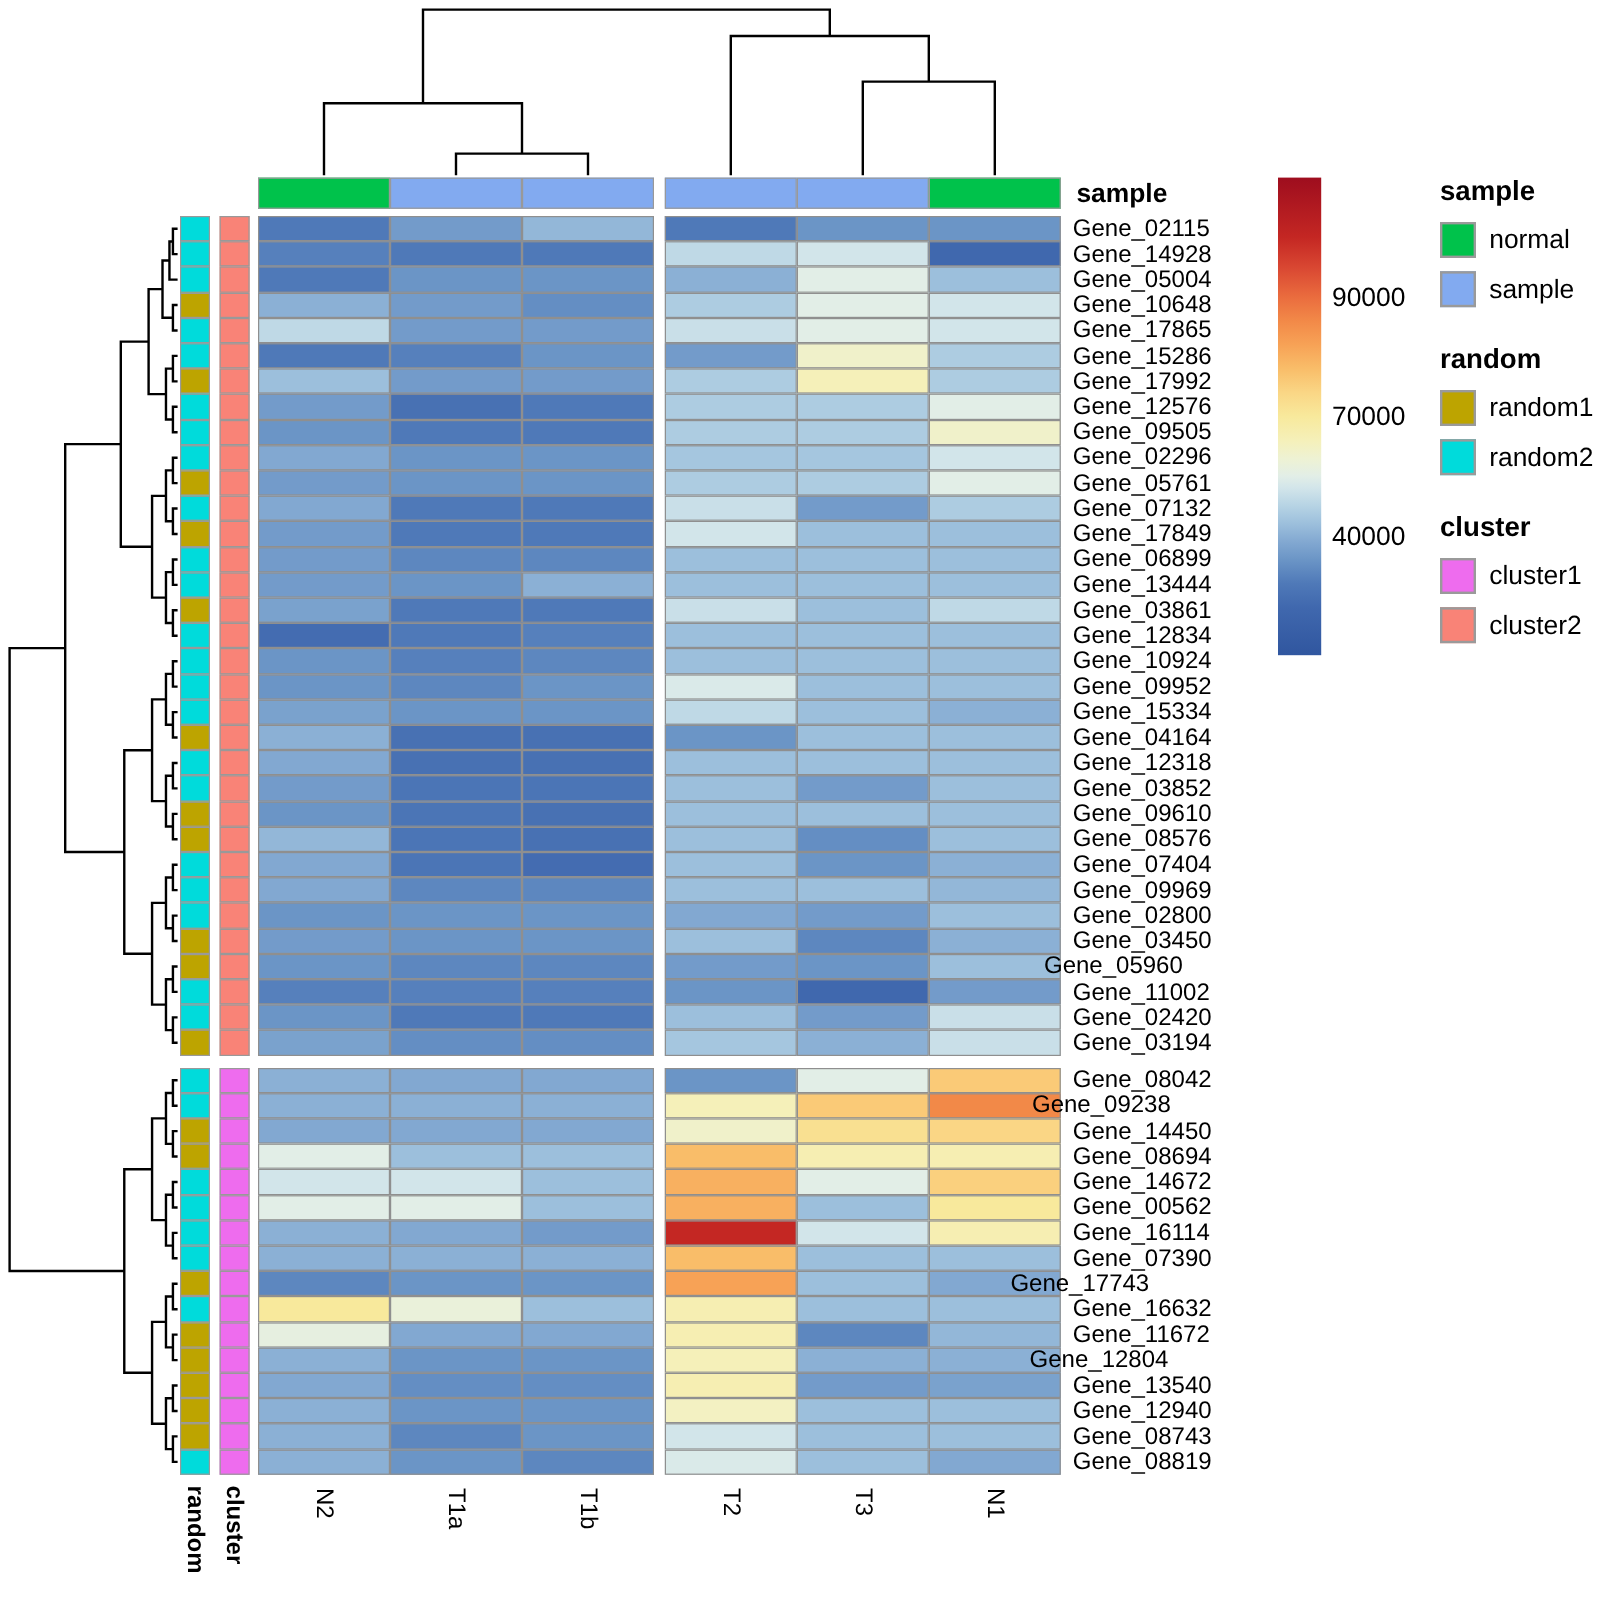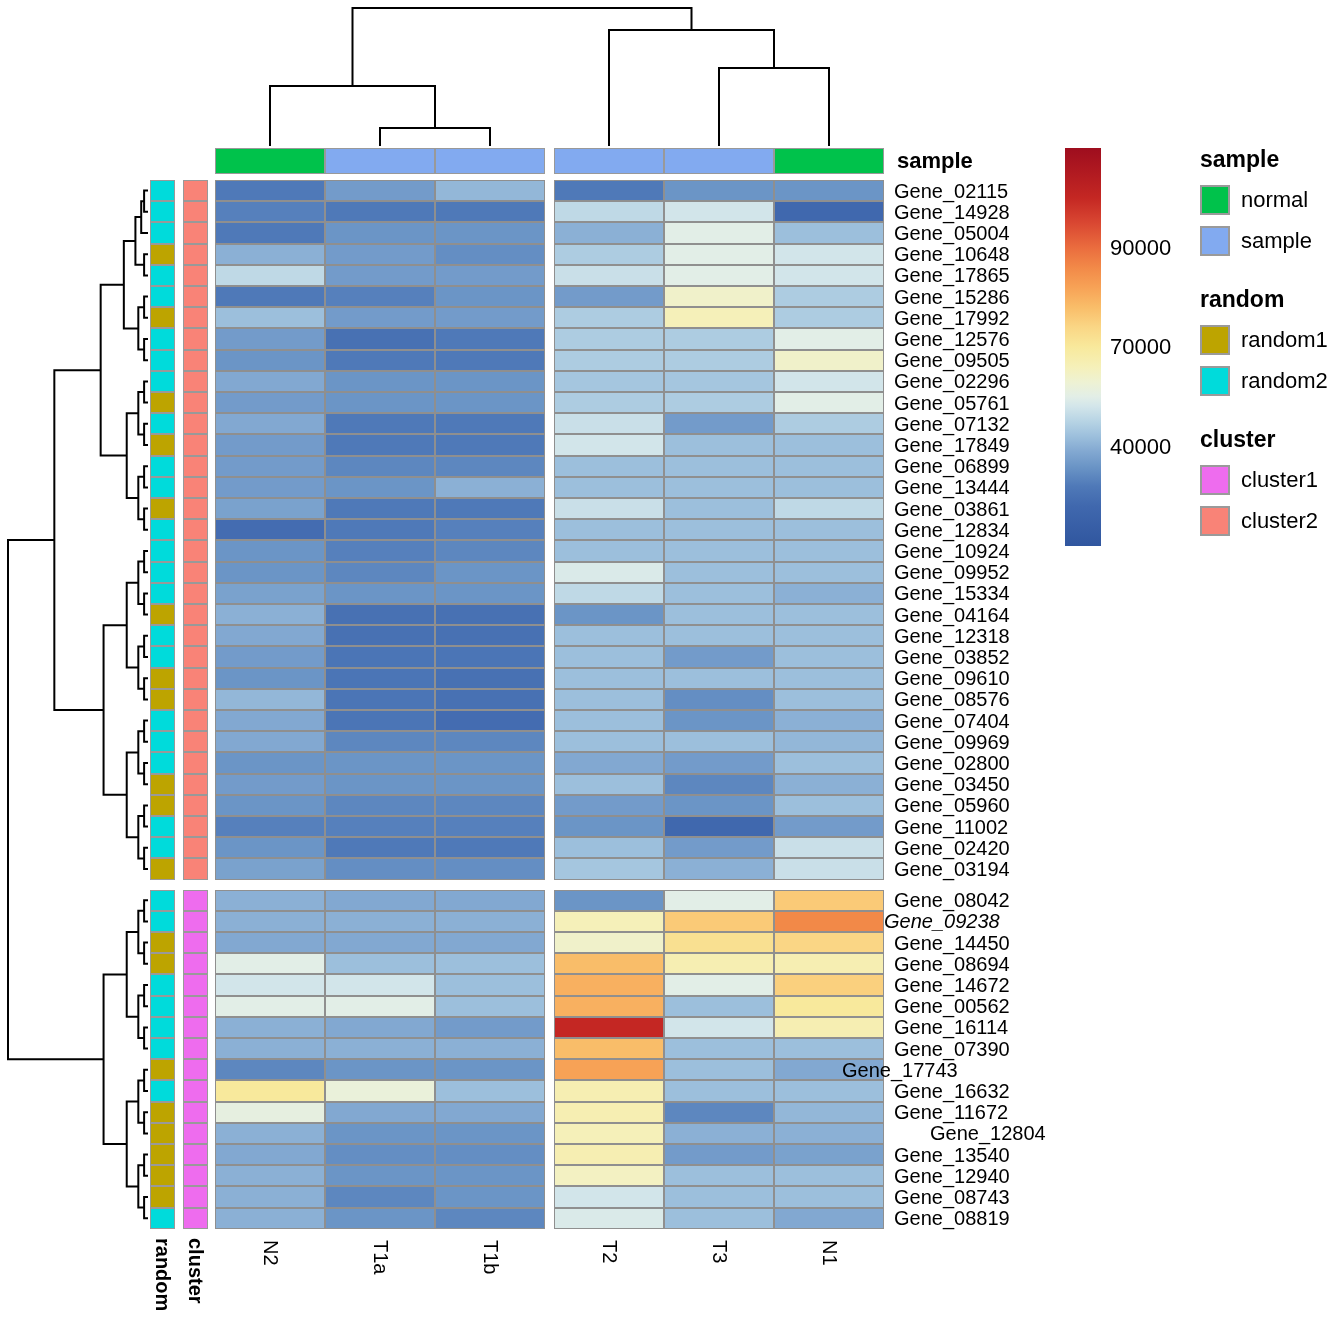--- a/index.html
+++ b/index.html
@@ -512,36 +512,36 @@
       <div class="gene-label" style="left: 894px; top: 593.4px;">Gene_15334</div>
       <div class="gene-label" style="left: 894px; top: 614.6px;">Gene_04164</div>
       <div class="gene-label" style="left: 894px; top: 635.8px;">Gene_12318</div>
       <div class="gene-label" style="left: 894px; top: 657px;">Gene_03852</div>
       <div class="gene-label" style="left: 894px; top: 678.2px;">Gene_09610</div>
       <div class="gene-label" style="left: 894px; top: 699.4px;">Gene_08576</div>
       <div class="gene-label" style="left: 894px; top: 720.6px;">Gene_07404</div>
       <div class="gene-label" style="left: 894px; top: 741.8px;">Gene_09969</div>
       <div class="gene-label" style="left: 894px; top: 763px;">Gene_02800</div>
       <div class="gene-label" style="left: 894px; top: 784.2px;">Gene_03450</div>
-      <div class="gene-label" style="left: 894px; top: 805.4px;">Gene_05960</div>
+      <div class="gene-label" style="left: 870px; top: 805.4px;">Gene_05960</div>
       <div class="gene-label" style="left: 894px; top: 826.6px;">Gene_11002</div>
       <div class="gene-label" style="left: 894px; top: 847.8px;">Gene_02420</div>
       <div class="gene-label" style="left: 894px; top: 869px;">Gene_03194</div>
       <div class="gene-label" style="left: 894px; top: 900.2px;">Gene_08042</div>
-      <div class="gene-label" style="left: 884px; top: 921.4px; font-style: italic;">Gene_09238</div>
+      <div class="gene-label" style="left: 860px; top: 921.4px;">Gene_09238</div>
       <div class="gene-label" style="left: 894px; top: 942.6px;">Gene_14450</div>
       <div class="gene-label" style="left: 894px; top: 963.8px;">Gene_08694</div>
       <div class="gene-label" style="left: 894px; top: 985px;">Gene_14672</div>
       <div class="gene-label" style="left: 894px; top: 1006.2px;">Gene_00562</div>
       <div class="gene-label" style="left: 894px; top: 1027.4px;">Gene_16114</div>
       <div class="gene-label" style="left: 894px; top: 1048.6px;">Gene_07390</div>
       <div class="gene-label" style="left: 842px; top: 1069.8px;">Gene_17743</div>
       <div class="gene-label" style="left: 894px; top: 1091px;">Gene_16632</div>
       <div class="gene-label" style="left: 894px; top: 1112.2px;">Gene_11672</div>
-      <div class="gene-label" style="left: 930px; top: 1133.4px;">Gene_12804</div>
+      <div class="gene-label" style="left: 858px; top: 1133.4px;">Gene_12804</div>
       <div class="gene-label" style="left: 894px; top: 1154.6px;">Gene_13540</div>
       <div class="gene-label" style="left: 894px; top: 1175.8px;">Gene_12940</div>
       <div class="gene-label" style="left: 894px; top: 1197px;">Gene_08743</div>
       <div class="gene-label" style="left: 894px; top: 1218.2px;">Gene_08819</div>
     </div>
   <div id="col-labels">
       <div class="col-label" style="left: 270px; top: 1240px;">N2</div>
       <div class="col-label" style="left: 380px; top: 1240px;">T1a</div>
       <div class="col-label" style="left: 490px; top: 1240px;">T1b</div>
       <div class="col-label" style="left: 609px; top: 1240px;">T2</div>

